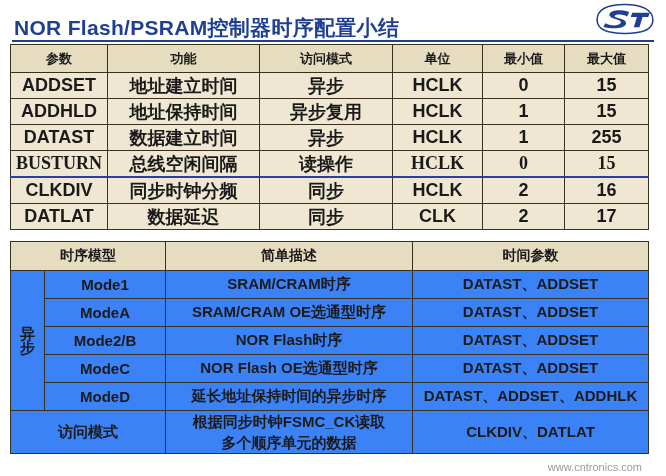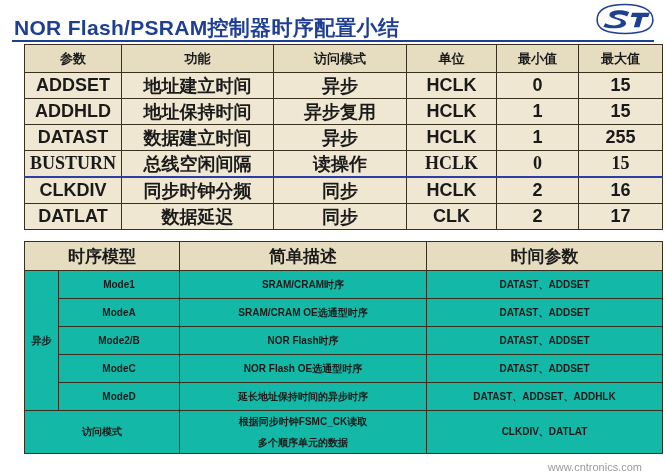--- a/index.html
+++ b/index.html
@@ -44,21 +44,21 @@
   }
   .logo {
     position: absolute;
     right: 10px;
     top: 2px;
     width: 62px;
     height: 34px;
   }
   
   .tbl-wrap {
-    margin: 0 24px;
+    margin: 0 10px;
   }
   table.grid {
     border-collapse: collapse;
     width: 638px;
     table-layout: fixed;
     background: #e8e0c8;
   }
   table.grid td, table.grid th {
     border: 1px solid #3a3020;
     font-size: 18px;
@@ -88,32 +88,32 @@
   .t2 {
     margin-top: 11px;
   }
   table.grid2 {
     border-collapse: collapse;
     width: 638px;
     table-layout: fixed;
   }
   table.grid2 td, table.grid2 th {
     border: 1px solid #3a3020;
-    font-size: 10px;
+    font-size: 15px;
     color: #1a1a1a;
     text-align: center;
     padding: 0 2px;
     height: 27px;
     font-weight: bold;
-    background: #14b8a6;
+    background: #3b82f6;
   }
   table.grid2 thead th {
     background: #e6dcc0;
     height: 28px;
-    font-size: 17px;
+    font-size: 14px;
   }
   td.vert {
     width: 34px;
     font-size: 12.5px;
     line-height: 14px;
   }
   td.tall {
     height: 38px;
   }
   .watermark {

